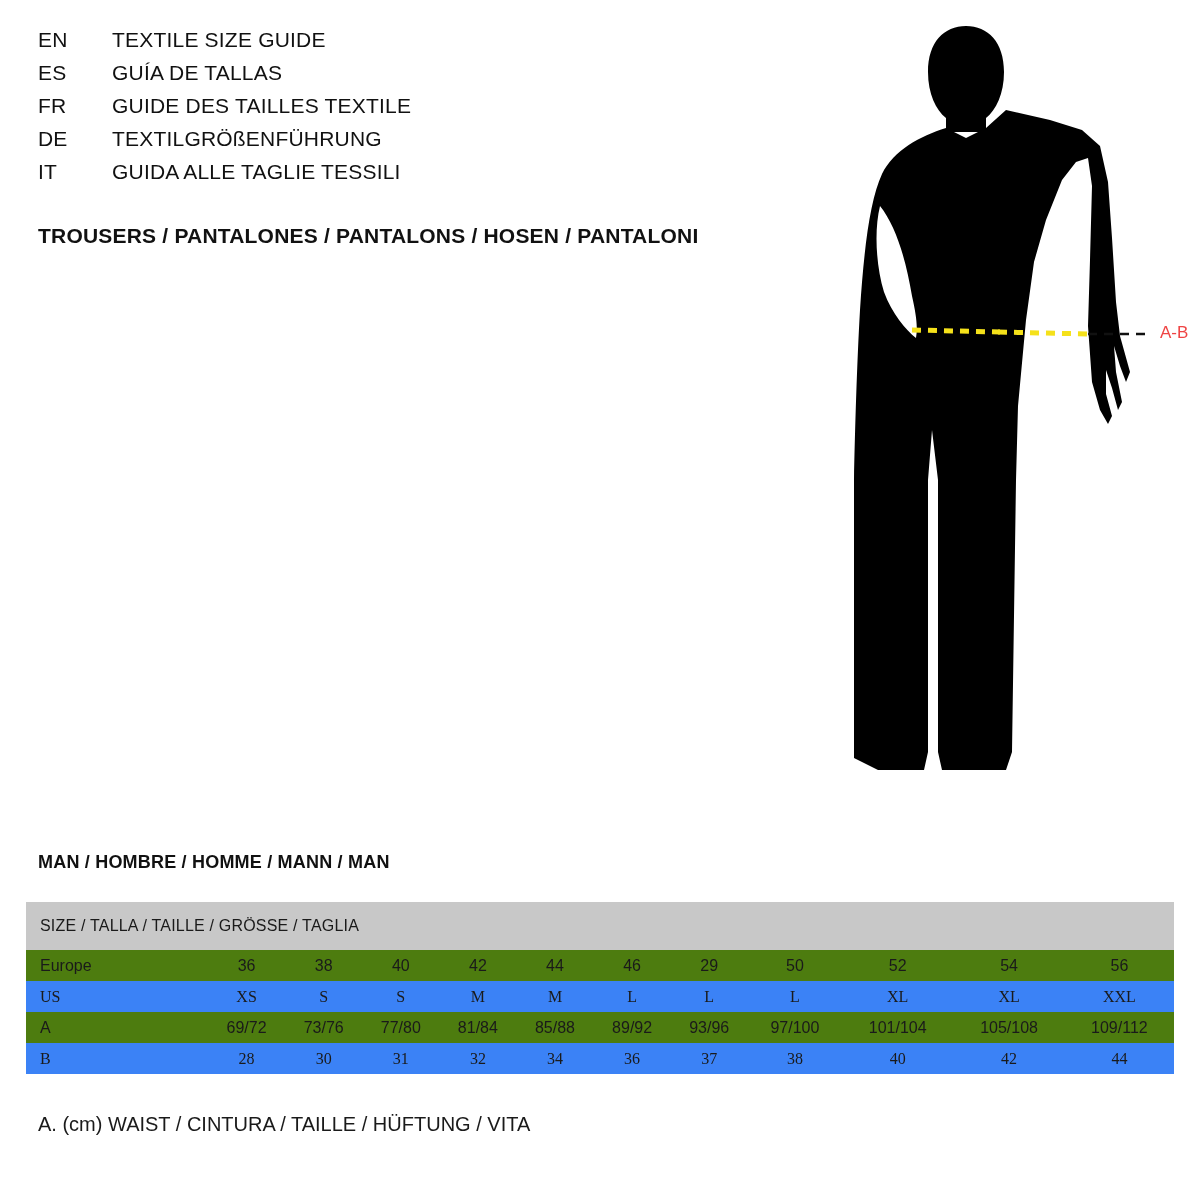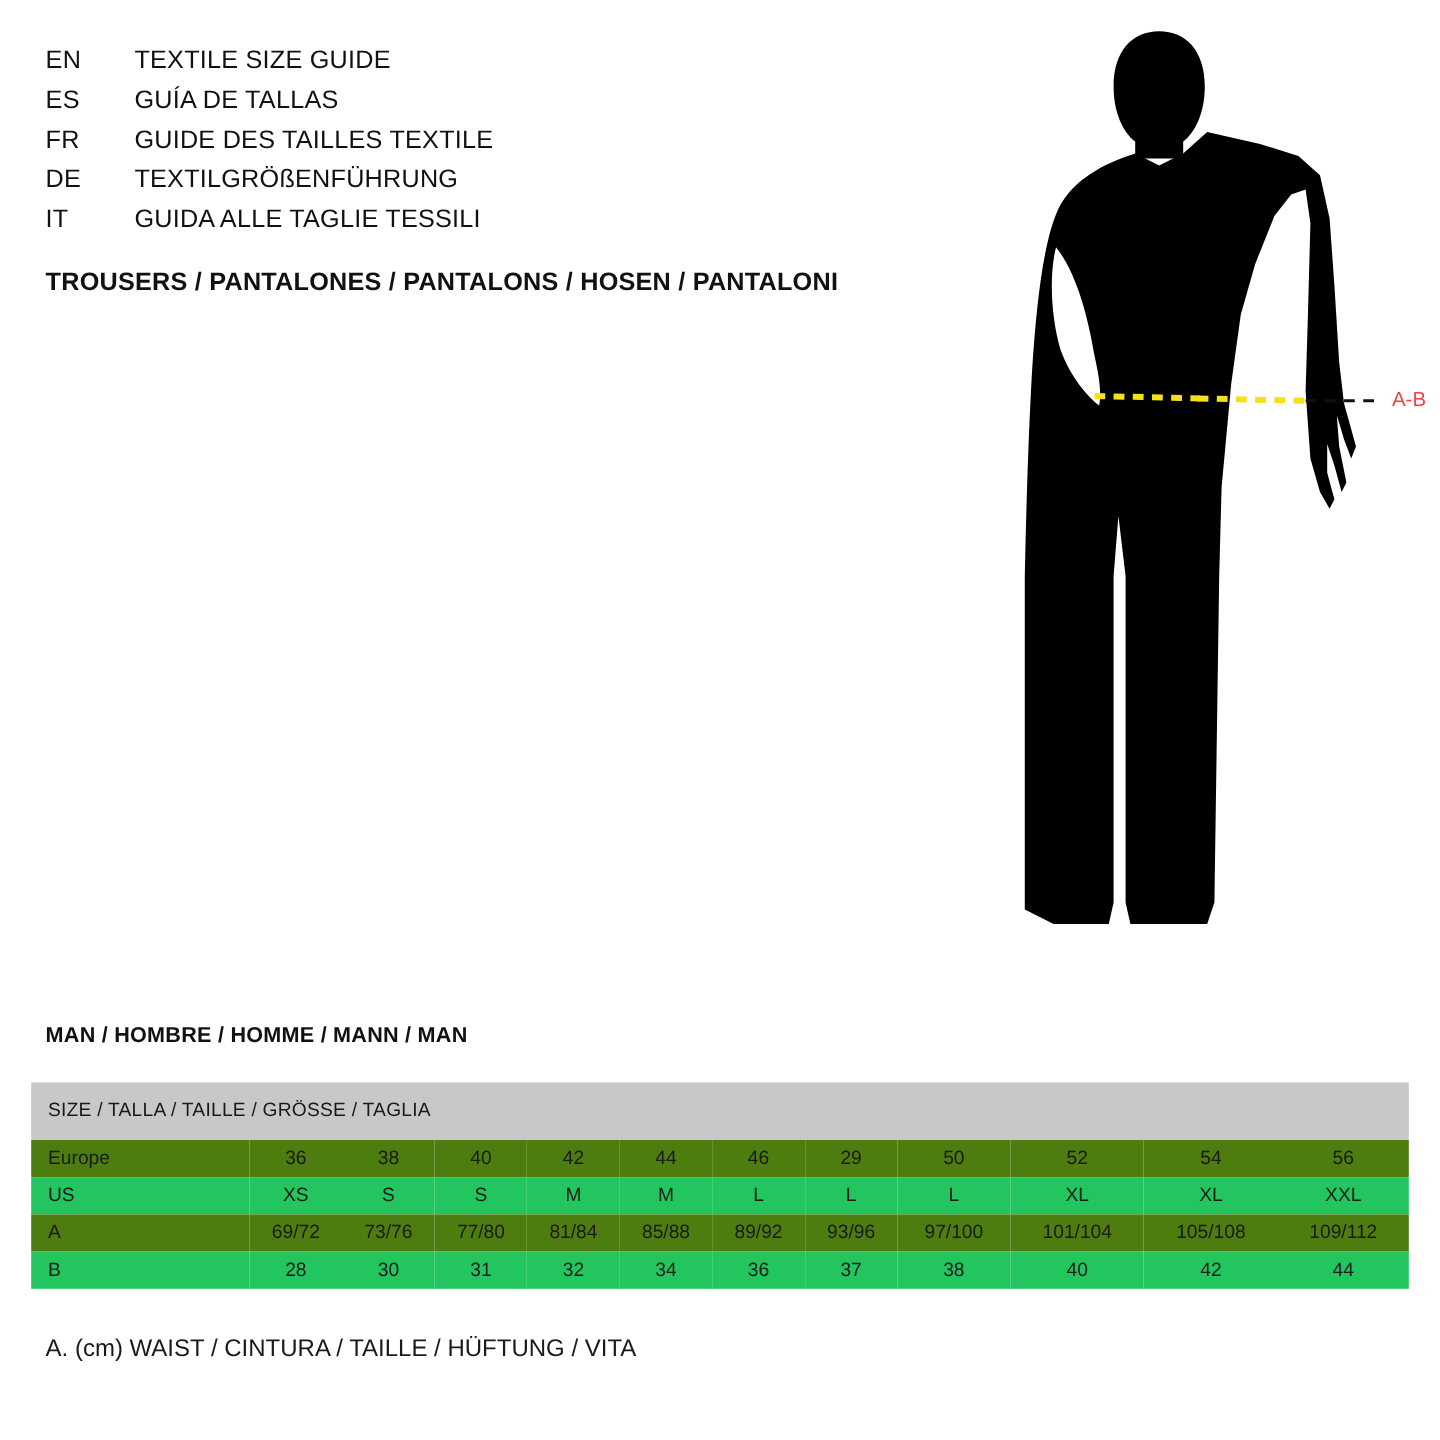--- a/index.html
+++ b/index.html
@@ -15,21 +15,20 @@
     position: relative;
     overflow: hidden;
   }
 
   
   .lang-block {
     position: absolute;
     left: 38px;
     top: 28px;
     width: 780px;
-    margin-top: 11px;
   }
   .lang-row {
     display: flex;
     align-items: baseline;
     height: 33px;
   }
   .lang-code {
     width: 74px;
     flex: 0 0 74px;
     font-size: 21px;
@@ -102,21 +101,22 @@
   }
   table.size-table .head-row th {
     background: #c8c8c8;
     text-align: left;
     padding-left: 14px;
     font-size: 16px;
     height: 48px;
     letter-spacing: 0.2px;
   }
   table.size-table tr.band td {
-    background: #22c55e;
+    background: #3b82f6;
+    font-family: Liberation Serif, serif;
   }
   table.size-table tr.plain td {
     background: #4d7c0f;
   }
   table.size-table td.rowlabel {
     text-align: left;
     padding-left: 14px;
     width: 168px;
   }
 

